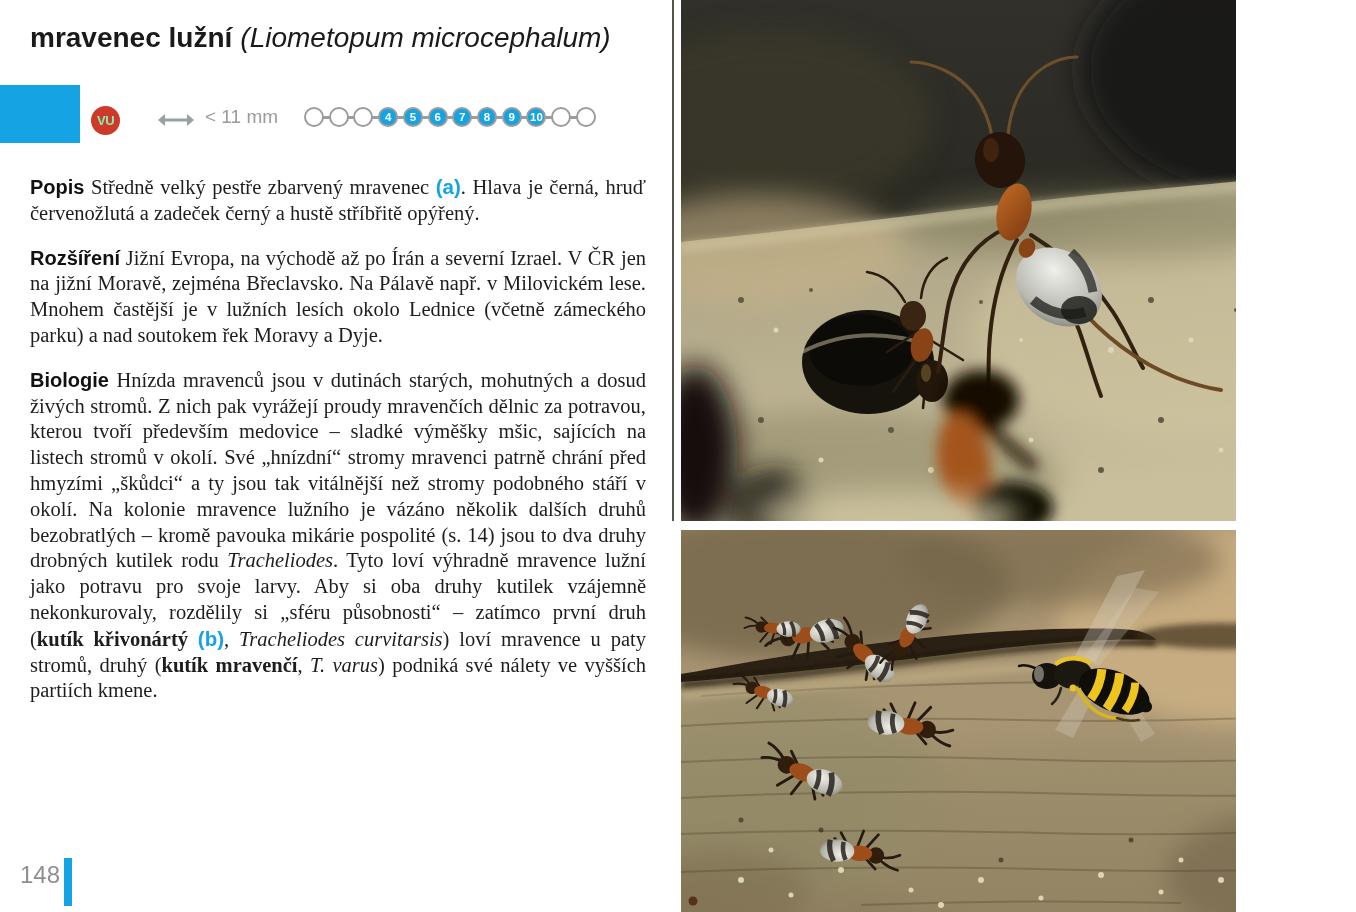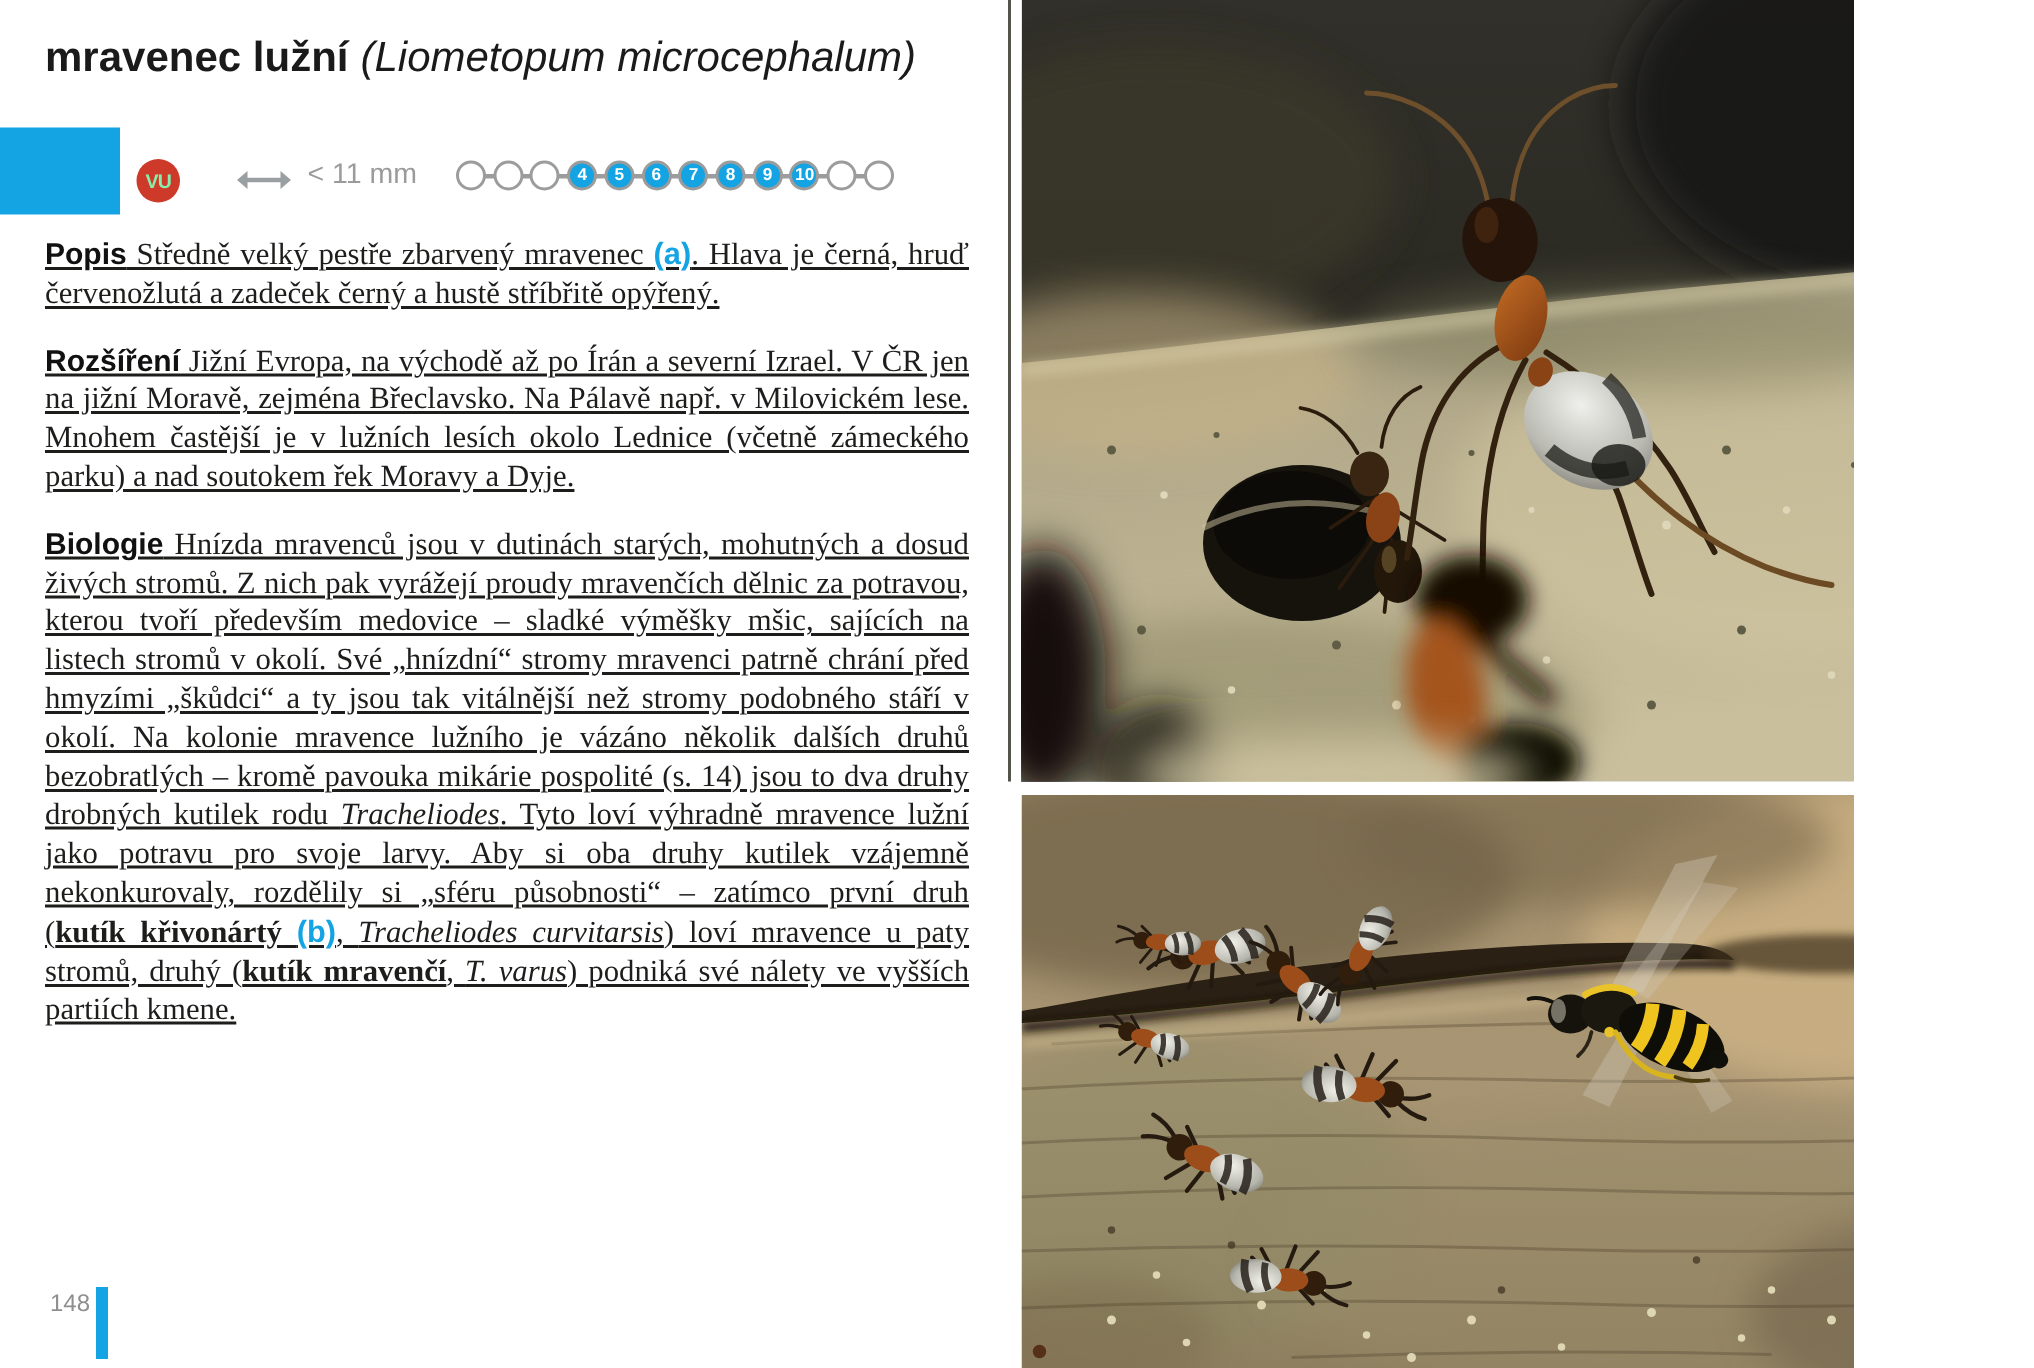--- a/index.html
+++ b/index.html
@@ -21,31 +21,31 @@
   .months { position:absolute; left:304px; top:107px; width:292px; height:20px; display:flex; justify-content:space-between; }
   .months::before { content:""; position:absolute; left:8px; right:8px; top:9px; height:2.5px; background:#9c9c9c; }
   .month-circle {
     position:relative; z-index:1; width:20px; height:20px; border-radius:50%;
     background:#fff; border:2.5px solid #9c9c9c; display:flex; align-items:center; justify-content:center;
     font-size:11.5px; font-weight:bold; color:#fff;
   }
   .month-circle.active { background:var(--accent,#14a3e3); }
   
   .text-block {
-    position:absolute; left:30px; top:157px; width:616px;
+    position:absolute; left:30px; top:174px; width:616px;
     font-family:"Liberation Serif", serif; font-size:20.5px; line-height:25.8px;
-    color:#1d1d1b; text-align:justify;text-decoration:underline;
+    color:#1d1d1b; text-align:justify;
   }
   .text-block p { margin:0 0 19px 0; }
   .ph { font-family:"Liberation Sans", sans-serif; font-weight:bold; font-size:20px; color:#111; }
   .seg-ref { font-family:"Liberation Sans", sans-serif; font-weight:bold; color:var(--accent,#14a3e3); }
   .seg-bold { font-weight:bold; }
   .seg-italic { font-style:italic; }
   
-  .pagenum-left { position:absolute; left:0; top:861px; width:60px; text-align:right; font-size:16px; color:#8f8f8f; }
+  .pagenum-left { position:absolute; left:0; top:861px; width:60px; text-align:right; font-size:24px; color:#8f8f8f; }
   .bar-left  { position:absolute; left:64px; top:858px; width:8px; height:48px; background:var(--accent,#14a3e3); }
   .bar-right { position:absolute; left:1289px; top:861px; width:7px; height:51px; background:var(--accent,#14a3e3); }
   .pagenum-right { position:absolute; left:1323px; top:862px; font-size:24px; color:#ffffff; }
   
   .divider { position:absolute; left:672px; top:0; width:2px; height:521px; background:#55544a; }
   .photo { position:absolute; overflow:hidden; }
   .photo-a { left:681px; top:0; width:675px; height:521px; }
   .photo-b { left:681px; top:530px; width:675px; height:382px; }
   .photo svg { display:block; }
 </style>

